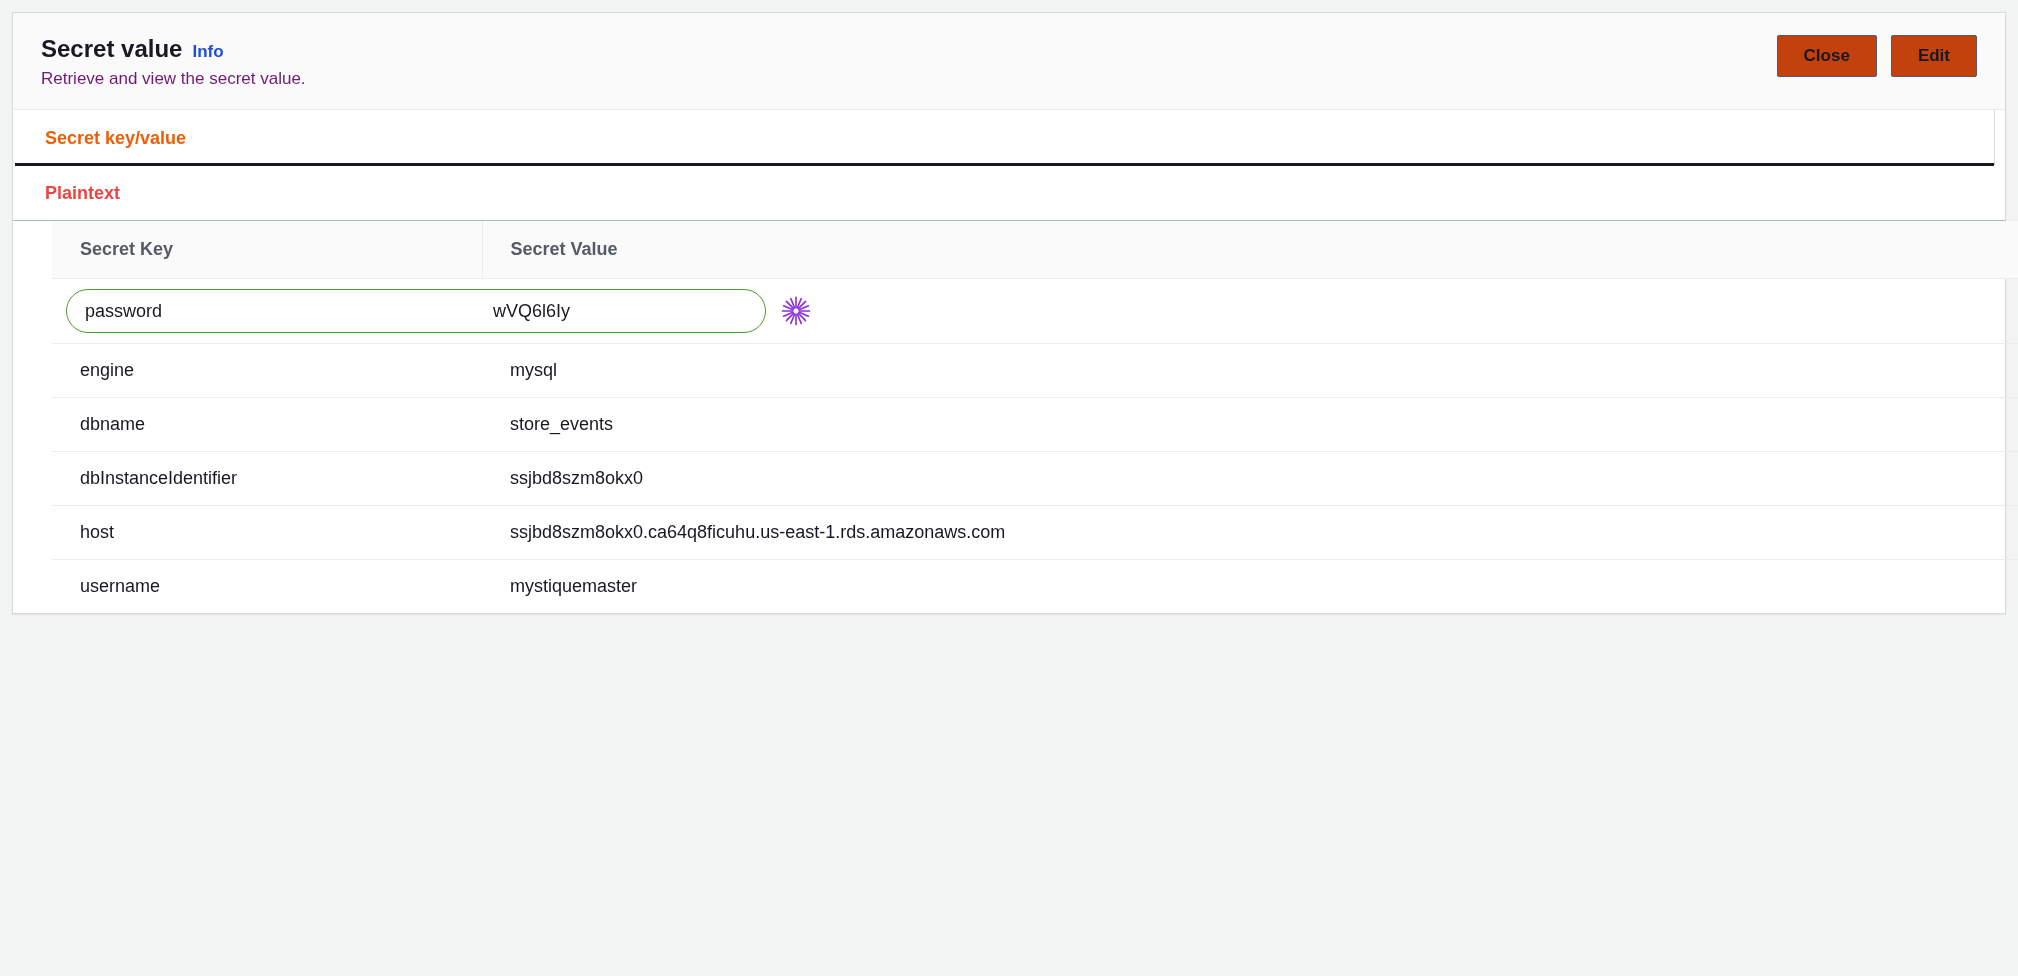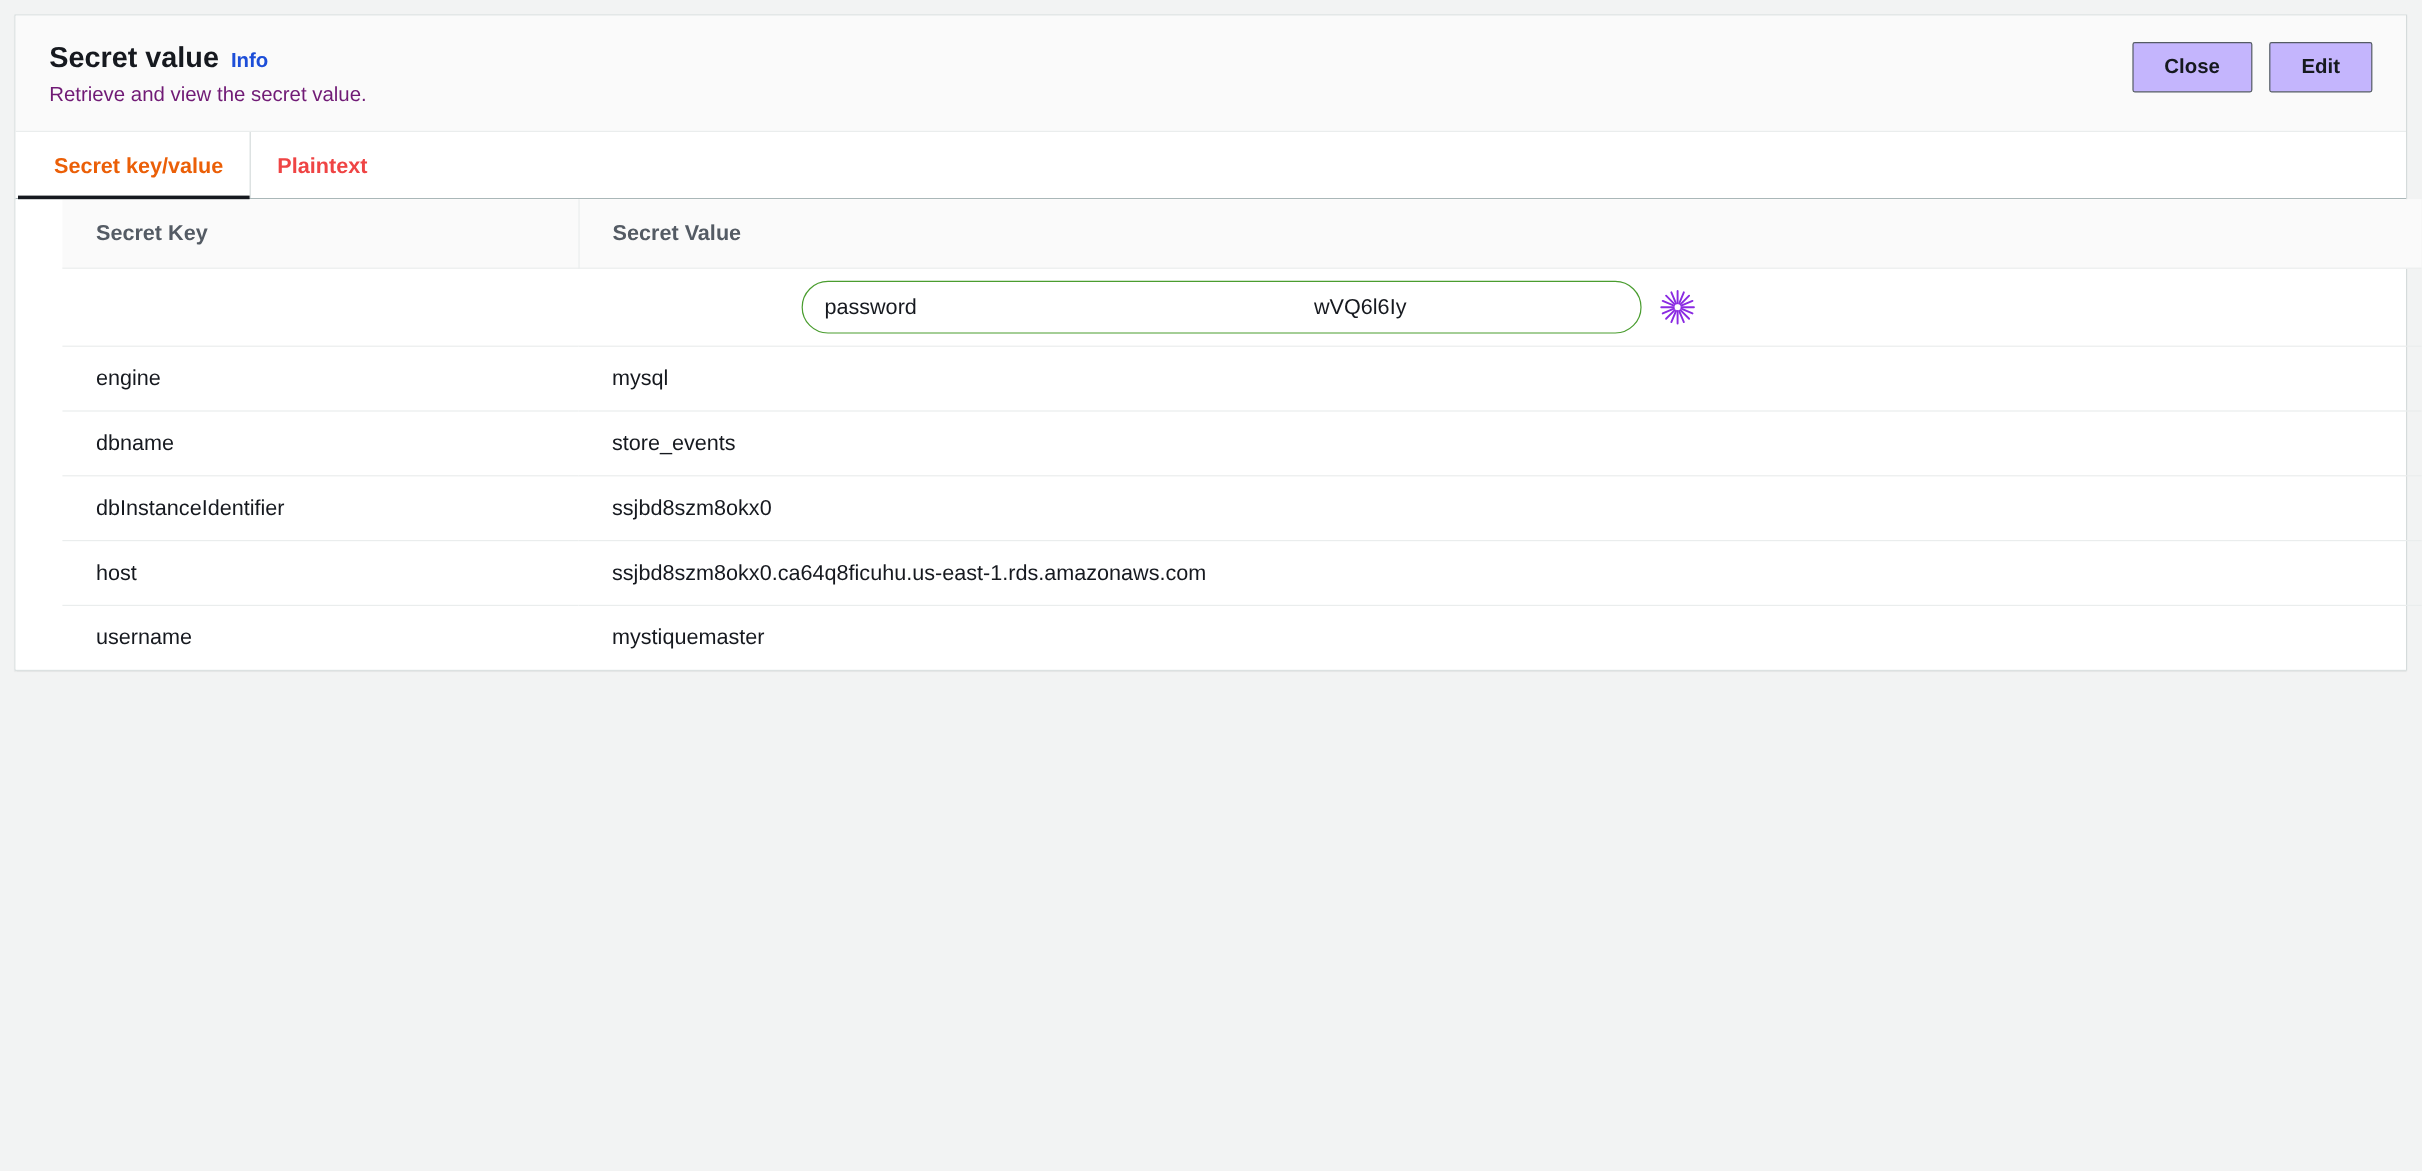--- a/index.html
+++ b/index.html
@@ -48,34 +48,35 @@
     }
     .panel-subtitle {
       font-size: 17px;
       color: #701a75;
     }
     .btn-group {
       display: flex;
       gap: 14px;
     }
     .btn {
-      background: #c4b5fd;
+      background: #c2410c;
       border: 1px solid #545b64;
       color: #16191f;
       font-weight: 700;
       font-size: 17px;
       padding: 10px 26px;
       border-radius: 2px;
       cursor: pointer;
     }
     .tabs {
       display: flex;
       padding: 0 10px;
       border-bottom: 1px solid #aab7b8;
       background: #fff;
+      flex-direction: column;
     }
     .tab {
       padding: 18px 22px 16px 22px;
       font-size: 18px;
       font-weight: 700;
       color: #ef4444;
       cursor: pointer;
       border-right: 1px solid #d5dbdb;
       position: relative;
     }
@@ -126,21 +127,20 @@
       border-bottom: none;
     }
     .highlight-row td {
       padding-top: 10px;
       padding-bottom: 10px;
     }
     .highlight-capsule {
       display: flex;
       align-items: center;
       gap: 14px;
-      justify-content: center;
     }
     .capsule-box {
       display: flex;
       align-items: center;
       border: 1px solid #4a9d2f;
       border-radius: 22px;
       overflow: hidden;
       width: 700px;
       height: 44px;
       background: #fff;

